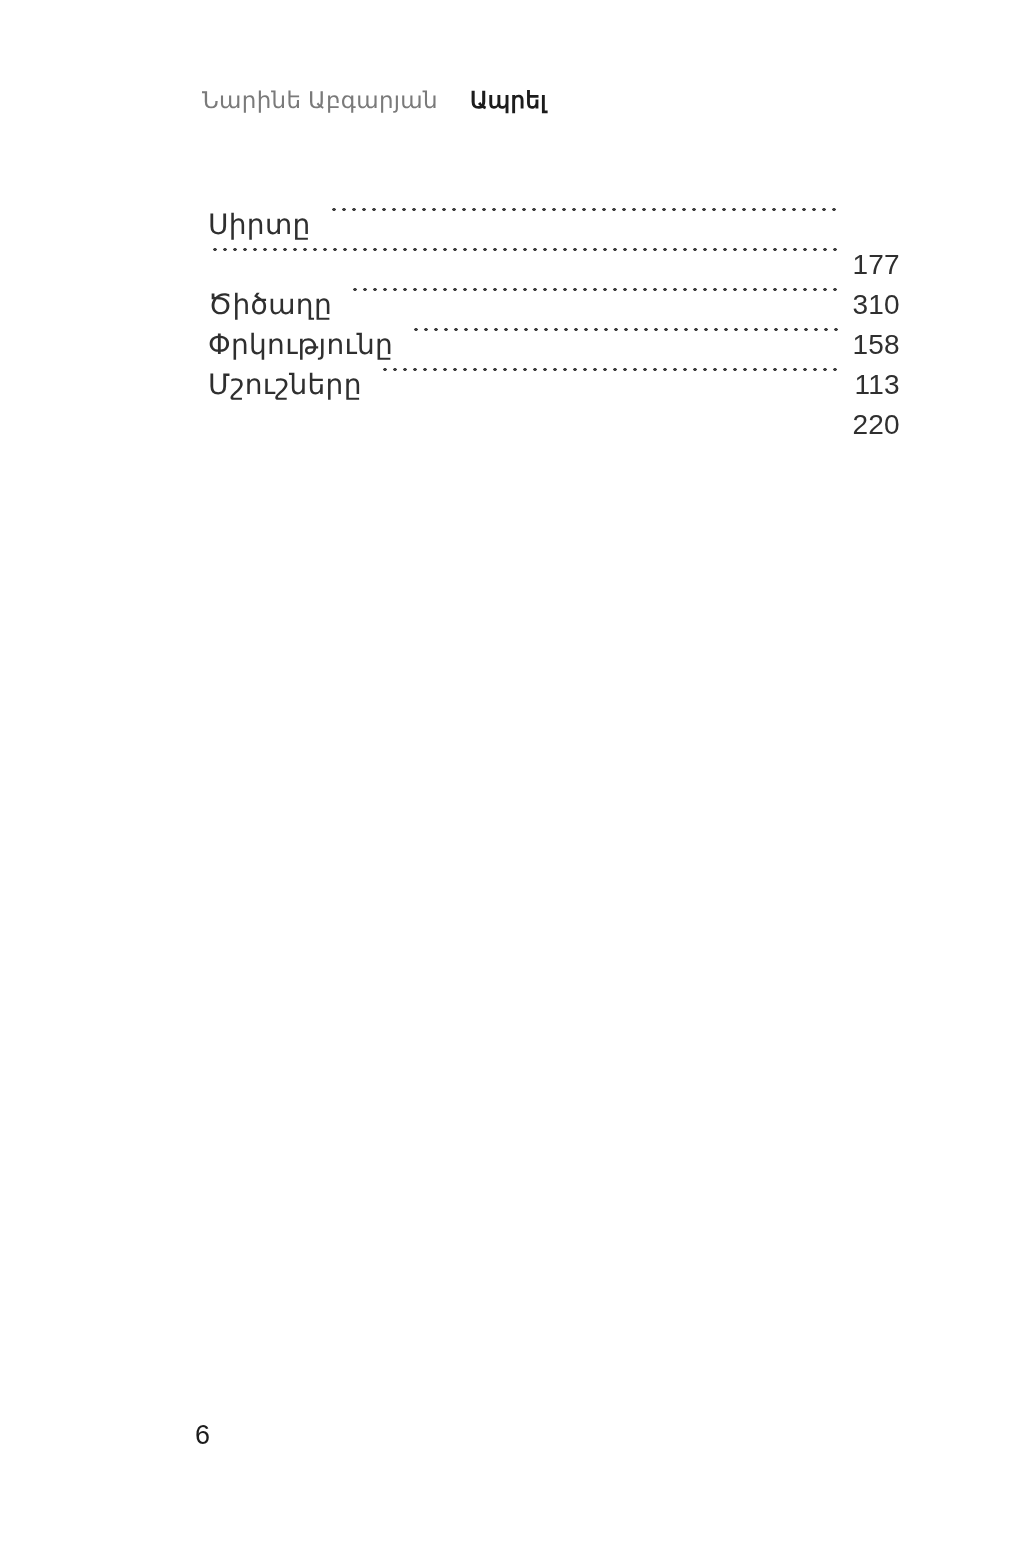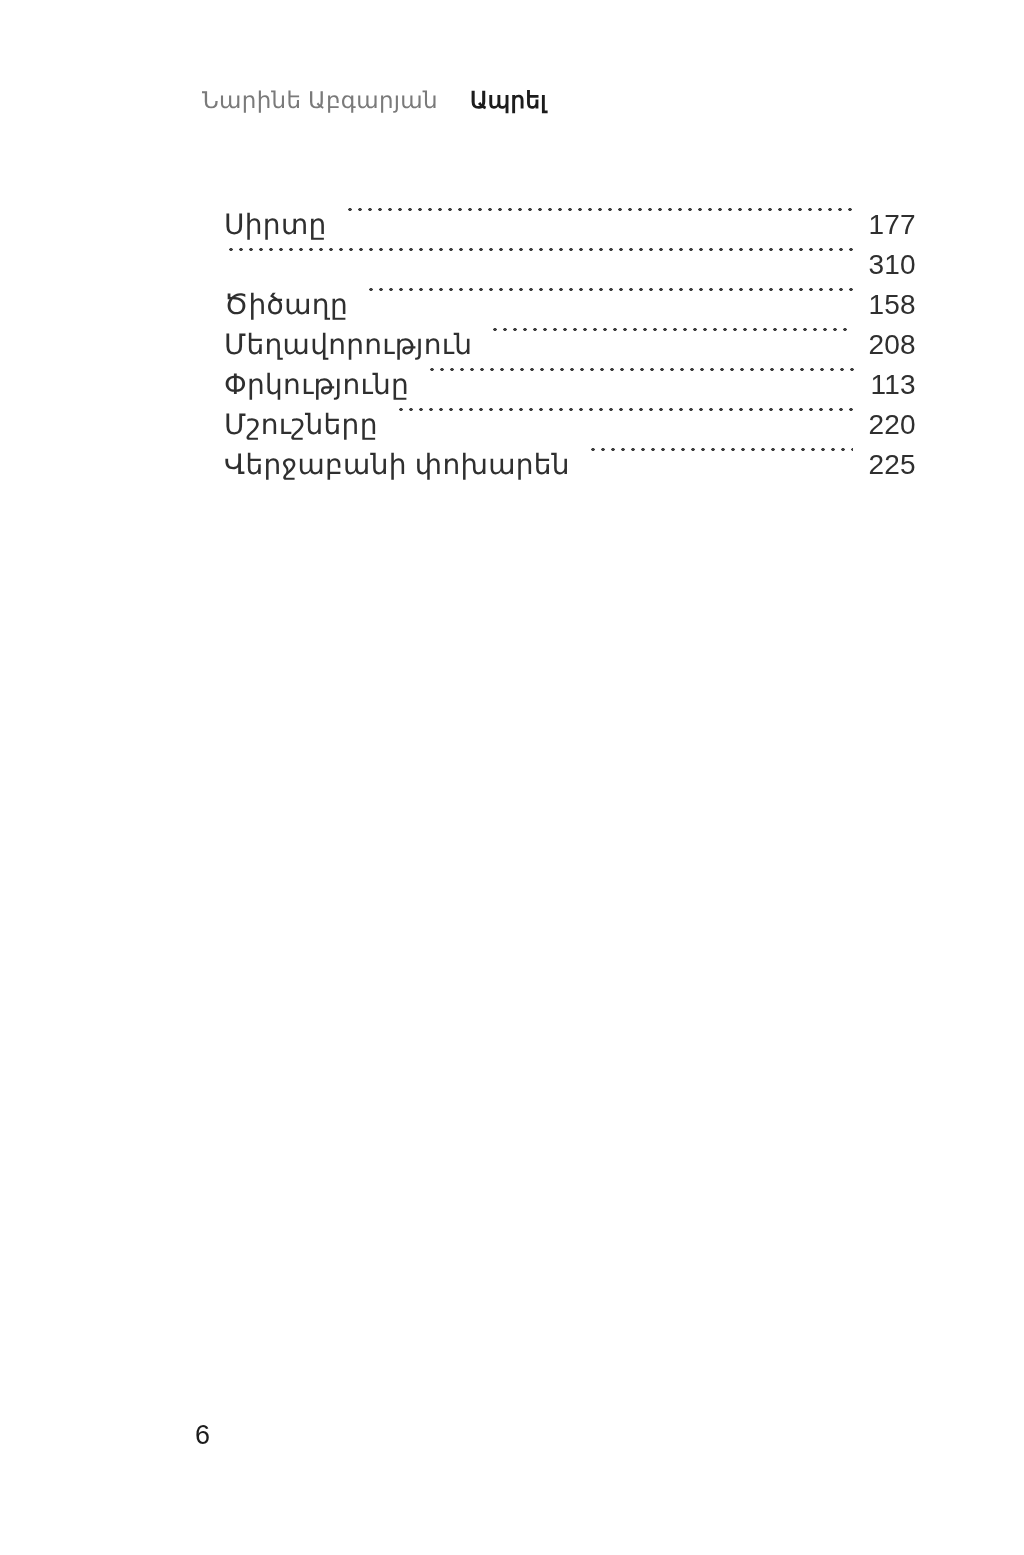--- a/index.html
+++ b/index.html
@@ -39,21 +39,21 @@
   }
   .book-title {
     color: var(--ink-strong);
     font-weight: 700;
     margin-left: 16px;
     letter-spacing: 0.3px;
   }
   
   .toc {
     position: absolute;
-    left: 184px;
+    left: 168px;
     top: 165px;
     width: 740px;
   }
   .toc-row {
     display: flex;
     height: 40px;
     font-size: 28px;
     font-weight: 300;
     color: var(--ink);
     letter-spacing: 0.3px;
@@ -70,20 +70,21 @@
     background-size: 10px 5px;
     background-repeat: repeat-x;
     background-position: left bottom 9px;
   }
   .toc-page {
     line-height: 40px;
     min-width: 52px;
     text-align: left;
     flex: 0 0 auto;
     color: var(--ink);
+    margin-top: 40px;
   }
   
   .folio {
     position: absolute;
     left: 171px;
     top: 1396px;
     font-size: 27px;
     color: var(--ink-strong);
   }
 </style>
@@ -108,40 +109,30 @@
       <span class="toc-page">310</span>
     </div>
 
     <div class="toc-row">
       <span class="toc-title">Ծիծաղը</span>
       <span class="leader"></span>
       <span class="toc-page">158</span>
     </div>
 
 
-    <div class="toc-row">
-      <span class="toc-title">Մեղավորություն</span>
-      <span class="leader"></span>
-      <span class="toc-page">208</span>
-    </div>
 
     <div class="toc-row">
       <span class="toc-title">Փրկությունը</span>
       <span class="leader"></span>
       <span class="toc-page">113</span>
     </div>
 
     <div class="toc-row">
       <span class="toc-title">Մշուշները</span>
       <span class="leader"></span>
       <span class="toc-page">220</span>
     </div>
 
-    <div class="toc-row">
-      <span class="toc-title">Վերջաբանի փոխարեն</span>
-      <span class="leader"></span>
-      <span class="toc-page">225</span>
-    </div>
   </div>
 
   <div class="folio">6</div>
 
 </div>
 
 </body></html>

